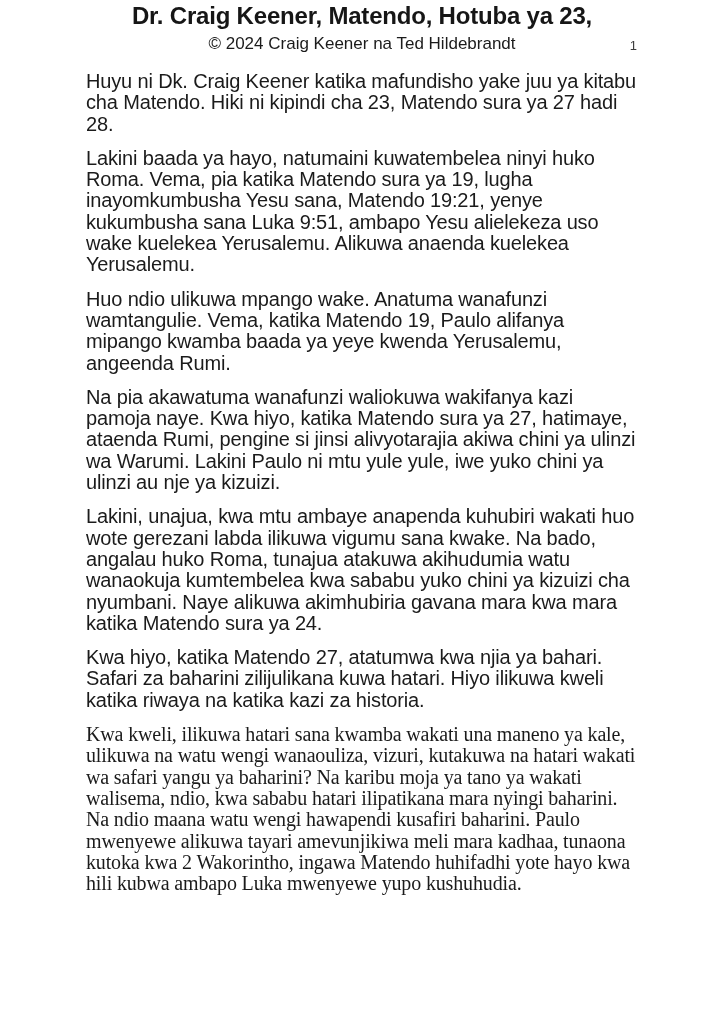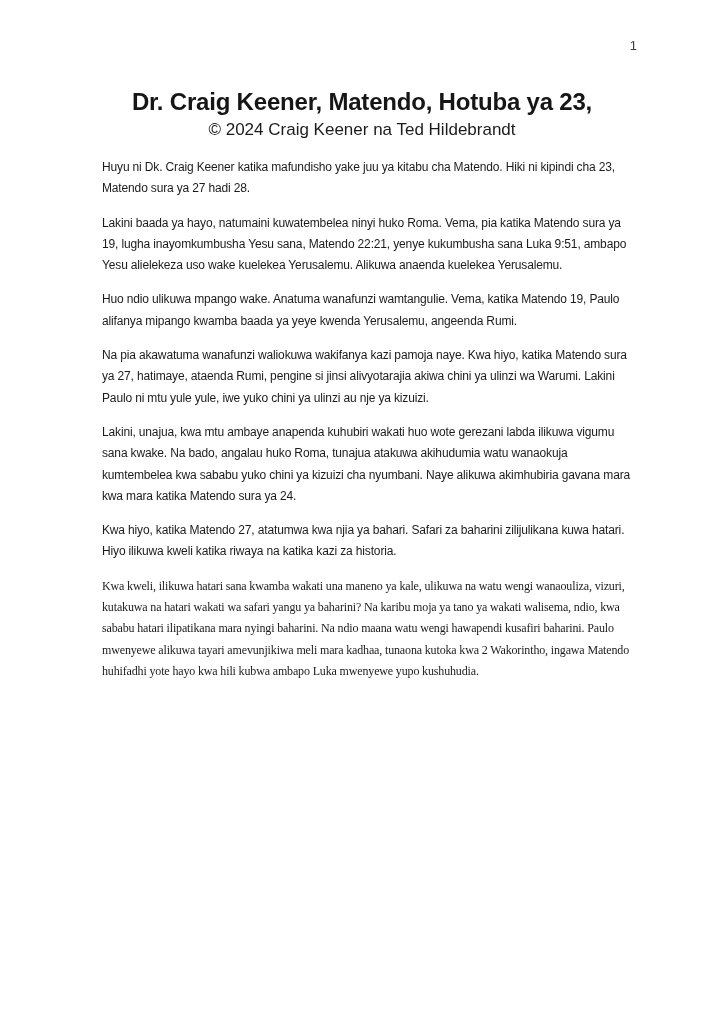--- a/index.html
+++ b/index.html
@@ -24,21 +24,20 @@
   }
   .page-number {
     position: absolute;
     top: 38px;
     right: 87px;
     font-size: 13px;
     line-height: 15px;
     color: #3d3d3d;
   }
   .title-block {
-    padding-top: 86px;
     width: 548px;
     margin: 0 auto;
     text-align: center;
   }
   .title-line {
     font-size: 24px;
     line-height: 31px;
     font-weight: bold;
     letter-spacing: -0.2px;
     color: #161616;
@@ -50,24 +49,24 @@
     font-size: 17px;
     line-height: 22px;
     color: #1b1b1b;
   }
   .content {
     margin: 16px auto 0 auto;
     width: 552px;
     text-align: left;
   }
   .paragraph {
-    font-size: 12px;
+    font-size: 20px;
     line-height: 21.3px;
     letter-spacing: -0.15px;
-    margin: 0 0 13px 16px;
+    margin: 0 0 13px 0;
     color: #1b1b1b;
   }
   .paragraph:last-child {
     margin-bottom: 0;
     font-family: Liberation Serif, serif;
   }
 </style>
 </head>
 <body>
 
@@ -76,21 +75,21 @@
   <div class="page-number">1</div>
 
   <div class="title-block">
     <div class="title-line">Dr. Craig Keener, Matendo, Hotuba ya 23,</div>
   </div>
 
   <div class="copyright">© 2024 Craig Keener na Ted Hildebrandt</div>
 
   <div class="content">
     <p class="paragraph">Huyu ni Dk. Craig Keener katika mafundisho yake juu ya kitabu cha Matendo. Hiki ni kipindi cha 23, Matendo sura ya 27 hadi 28.</p>
-    <p class="paragraph">Lakini baada ya hayo, natumaini kuwatembelea ninyi huko Roma. Vema, pia katika Matendo sura ya 19, lugha inayomkumbusha Yesu sana, Matendo 22:21, yenye kukumbusha sana Luka 9:51, ambapo Yesu alielekeza uso wake kuelekea Yerusalemu. Alikuwa anaenda kuelekea Yerusalemu.</p>
+    <p class="paragraph">Lakini baada ya hayo, natumaini kuwatembelea ninyi huko Roma. Vema, pia katika Matendo sura ya 19, lugha inayomkumbusha Yesu sana, Matendo 19:21, yenye kukumbusha sana Luka 9:51, ambapo Yesu alielekeza uso wake kuelekea Yerusalemu. Alikuwa anaenda kuelekea Yerusalemu.</p>
     <p class="paragraph">Huo ndio ulikuwa mpango wake. Anatuma wanafunzi wamtangulie. Vema, katika Matendo 19, Paulo alifanya mipango kwamba baada ya yeye kwenda Yerusalemu, angeenda Rumi.</p>
     <p class="paragraph">Na pia akawatuma wanafunzi waliokuwa wakifanya kazi pamoja naye. Kwa hiyo, katika Matendo sura ya 27, hatimaye, ataenda Rumi, pengine si jinsi alivyotarajia akiwa chini ya ulinzi wa Warumi. Lakini Paulo ni mtu yule yule, iwe yuko chini ya ulinzi au nje ya kizuizi.</p>
     <p class="paragraph">Lakini, unajua, kwa mtu ambaye anapenda kuhubiri wakati huo wote gerezani labda ilikuwa vigumu sana kwake. Na bado, angalau huko Roma, tunajua atakuwa akihudumia watu wanaokuja kumtembelea kwa sababu yuko chini ya kizuizi cha nyumbani. Naye alikuwa akimhubiria gavana mara kwa mara katika Matendo sura ya 24.</p>
     <p class="paragraph">Kwa hiyo, katika Matendo 27, atatumwa kwa njia ya bahari. Safari za baharini zilijulikana kuwa hatari. Hiyo ilikuwa kweli katika riwaya na katika kazi za historia.</p>
     <p class="paragraph">Kwa kweli, ilikuwa hatari sana kwamba wakati una maneno ya kale, ulikuwa na watu wengi wanaouliza, vizuri, kutakuwa na hatari wakati wa safari yangu ya baharini? Na karibu moja ya tano ya wakati walisema, ndio, kwa sababu hatari ilipatikana mara nyingi baharini. Na ndio maana watu wengi hawapendi kusafiri baharini. Paulo mwenyewe alikuwa tayari amevunjikiwa meli mara kadhaa, tunaona kutoka kwa 2 Wakorintho, ingawa Matendo huhifadhi yote hayo kwa hili kubwa ambapo Luka mwenyewe yupo kushuhudia.</p>
   </div>
 
 </div>
 
 </body></html>

